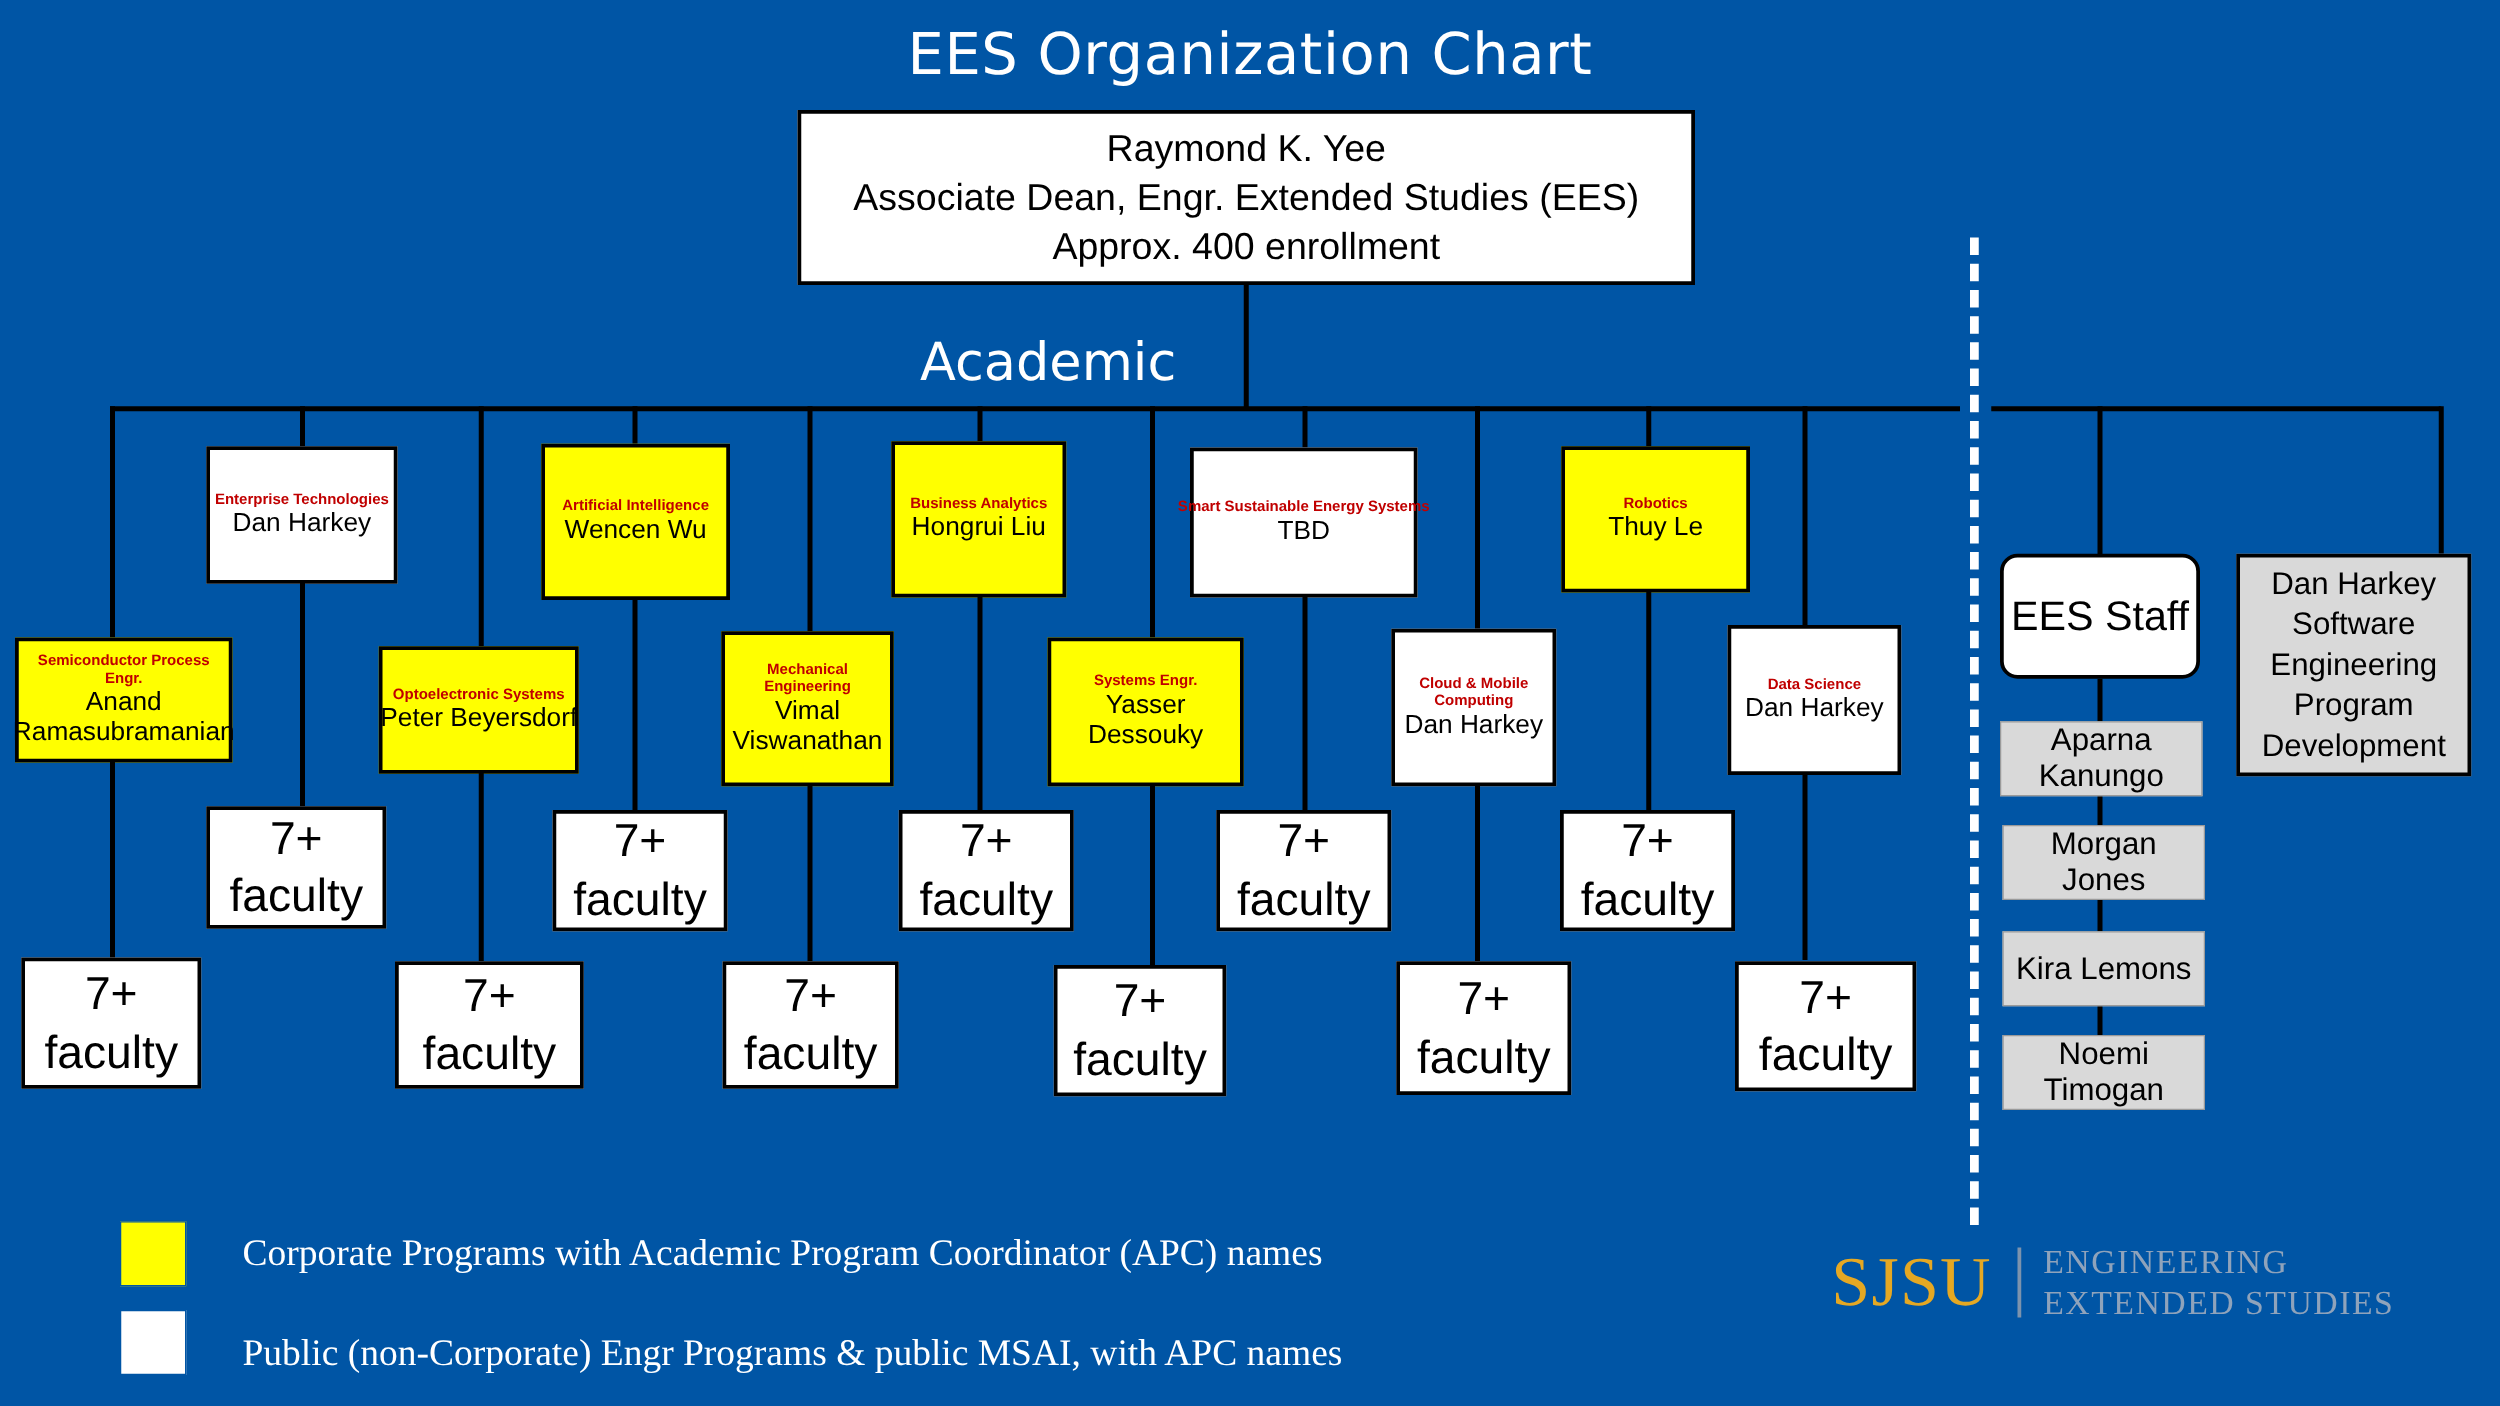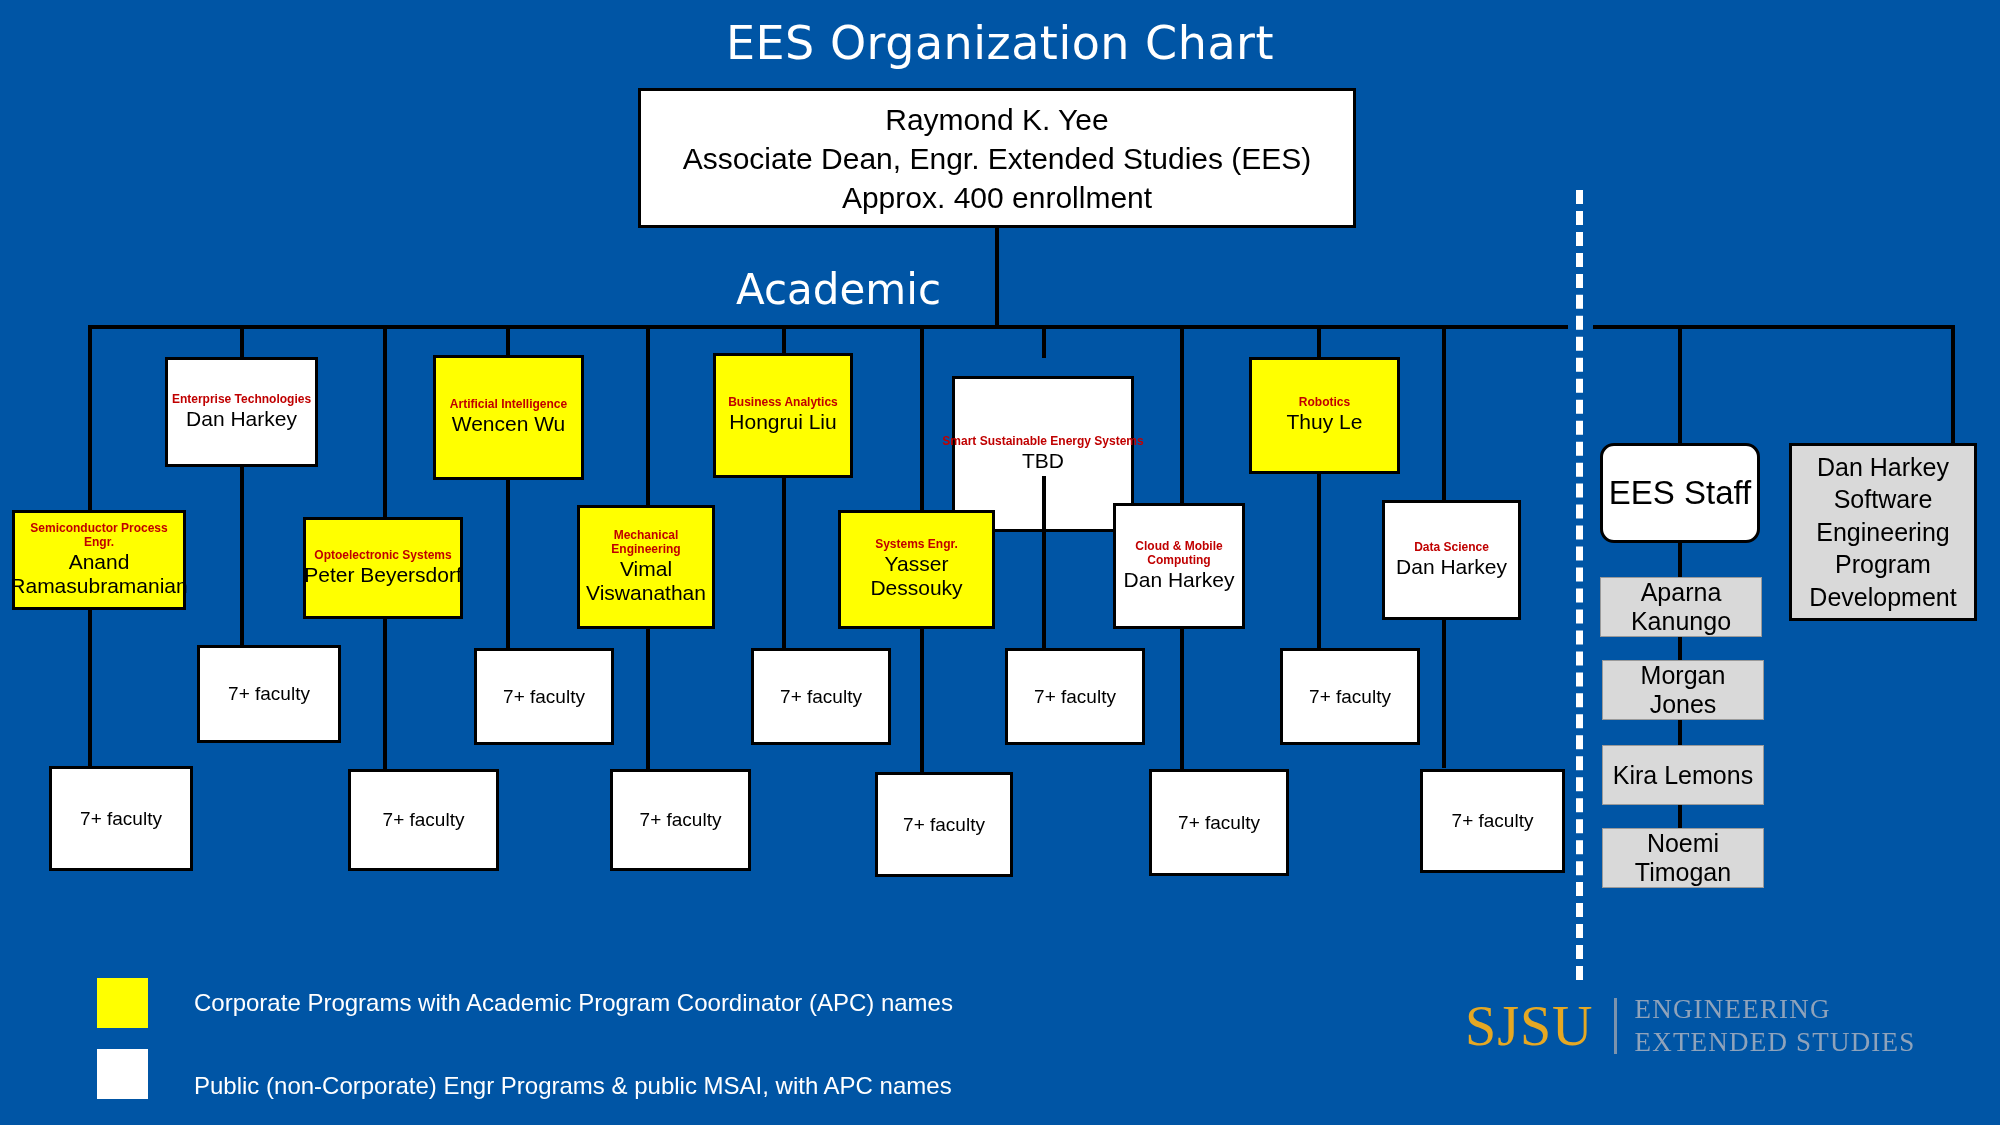--- a/index.html
+++ b/index.html
@@ -58,38 +58,38 @@
 
   .prog-title{
     color:#C00000;font-weight:bold;font-size:12px;line-height:1.16;
     white-space:nowrap;
   }
   .prog-name{
     color:#000000;font-size:21px;line-height:1.16;white-space:nowrap;
   }
 
   .faculty-box{
-    font-size:19px;color:#000;line-height:1.25;margin-left:32px;
+    font-size:37px;color:#000;line-height:1.25;
   }
 
   .staff-name{
     font-size:25px;color:#000;line-height:1.15;
     border:1px solid #9a9a9a;
   }
   #ees-staff-box{font-size:33px;color:#000;}
   #dan-harkey-box{font-size:25px;color:#000;line-height:1.30;}
 
   
   .legend-row{position:absolute;display:flex;align-items:center;}
   .legend-swatch{width:53px;height:52px;border:1px solid #0055A5;box-sizing:border-box;}
   .legend-swatch.yellow{background:#FFFF00;}
   .legend-swatch.white{background:#ffffff;}
   .legend-text{
-    color:#ffffff;font-size:24px;margin-left:45px;white-space:nowrap;
-    font-family:Liberation Sans, sans-serif;
+    color:#ffffff;font-size:30px;margin-left:45px;white-space:nowrap;
+    font-family:Liberation Serif, serif;
   }
 
   
   #sjsu-logo{position:absolute;left:1465px;top:993px;display:flex;align-items:center;}
   #sjsu-wordmark{
     color:#E5A823;font-size:56px;font-family:"Liberation Serif", serif;
     letter-spacing:1px;line-height:1;
   }
   #sjsu-rule{width:3px;height:56px;background:#7c93ad;margin:0 18px 0 20px;}
   #sjsu-sub{
@@ -144,21 +144,21 @@
   <div class="box yellow" style="left:433px;top:355px;width:151px;height:125px;">
     <div class="prog-title">Artificial Intelligence</div>
     <div class="prog-name">Wencen Wu</div>
   </div>
 
   <div class="box yellow" style="left:713px;top:353px;width:140px;height:125px;">
     <div class="prog-title">Business Analytics</div>
     <div class="prog-name">Hongrui Liu</div>
   </div>
 
-  <div class="box white" style="left:952px;top:376px;width:182px;height:156px;">
+  <div class="box white" style="left:952px;top:358px;width:182px;height:120px;">
     <div class="prog-title">Smart Sustainable Energy Systems</div>
     <div class="prog-name">TBD</div>
   </div>
 
   <div class="box yellow" style="left:1249px;top:357px;width:151px;height:117px;">
     <div class="prog-title">Robotics</div>
     <div class="prog-name">Thuy Le</div>
   </div>
 
   <div class="box yellow" style="left:12px;top:510px;width:174px;height:100px;">

